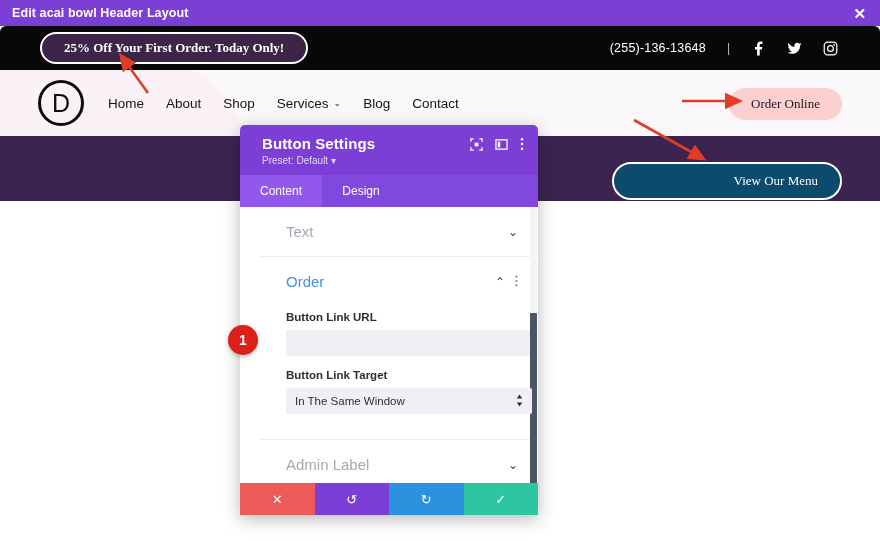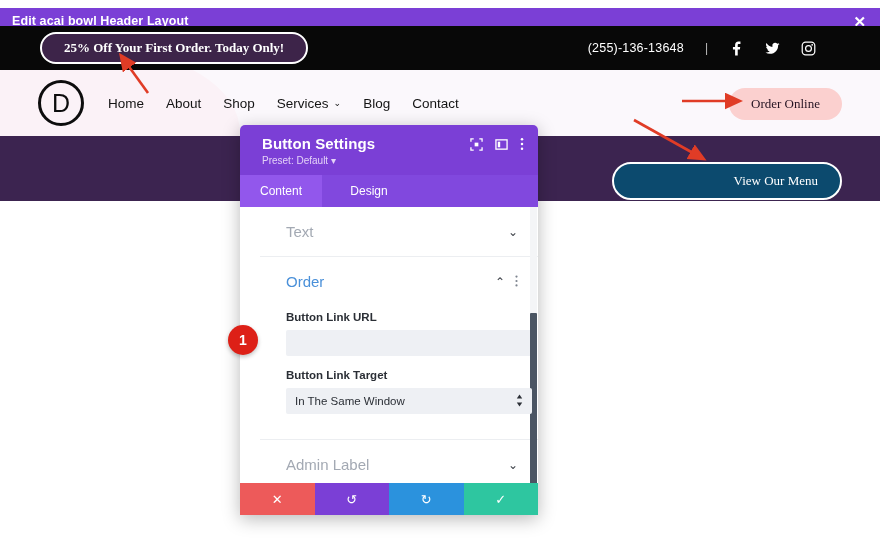--- a/index.html
+++ b/index.html
@@ -6,37 +6,37 @@
   html, body {
     width: 880px; height: 541px;
     font-family: "Liberation Sans", sans-serif;
     background: #ffffff;
     overflow: hidden;
   }
   #app { position: relative; width: 880px; height: 541px; overflow: hidden; background:#fff; }
 
   
   .titlebar {
-    position: absolute; left: 0; top: 8px; width: 880px; height: 26px;
+    position: absolute; left: 0; top: 0; width: 880px; height: 26px;
     background: #7b3fd6;
     display: flex; align-items: center; justify-content: space-between;
     padding: 0 10px 0 12px;
   }
   .titlebar .ttl {
     color: #ffffff; font-size: 12.5px; font-weight: bold; letter-spacing: .1px;
   }
   .titlebar .closebtn {
     color: #ffffff; font-size: 15px; line-height: 1; font-weight: bold;
     padding: 2px 4px; cursor: pointer;
   }
 
   
   .site {
     position: absolute; left: 0; top: 26px; width: 880px; height: 515px;
-    background: #ffffff; overflow: hidden;
+    background: #ffffff; overflow: hidden; border-radius: 6px;
   }
 
   
   .blob {
     position: absolute; left: -60px; top: 24px;
     width: 300px; height: 150px;
     background: #fbd5d7;
     border-radius: 55% 45% 52% 48% / 60% 55% 45% 40%;
     z-index: 0;
   }
@@ -60,21 +60,21 @@
     border: 2px solid #ffffff;
     border-radius: 20px;
     color: #ffffff;
     font-family: "Liberation Serif", serif;
     font-size: 13px; font-weight: bold;
     padding: 6px 22px;
     white-space: nowrap;
     cursor: pointer;
   }
   .topright {
-    margin-right: 64px;
+    margin-right: 42px;
     display: flex; align-items: center; gap: 21px;
     color: #ffffff; font-size: 12.5px;
   }
   .topright .phone { font-size: 12.5px; letter-spacing: .2px; }
   .topright .sep { color: #bdbdbd; font-size: 12px; }
   .topright .soc {
     display: inline-flex; align-items: center; justify-content: center;
     width: 15px; height: 15px; cursor: pointer;
   }
   .topright .soc svg { display: block; }
@@ -158,21 +158,21 @@
   .mh-icons { display: flex; align-items: center; gap: 12px; padding-top: 2px; }
   .mh-icons span { cursor: pointer; display:inline-flex; align-items:center; }
 
   .tabs { display: flex; background: #8148de; }
   .tab {
     font-size: 12px; color: #ffffff;
     padding: 9px 0; text-align: center;
     cursor: pointer;
   }
   .tab.t1 { width: 82px; }
-  .tab.t2 { width: 78px; margin-left: 8px; }
+  .tab.t2 { width: 78px; }
   .tab.t3 { width: 100px; }
   .tab.active { background: #9257ec; font-weight: normal; }
 
   .modal-body {
     flex: 1; background: #ffffff; position: relative; overflow: hidden; margin-left: 20px;
   }
   .section-head {
     display: flex; align-items: center; justify-content: space-between;
     padding: 16px 20px 16px 26px;
     border-bottom: 1px solid #eceef1;

